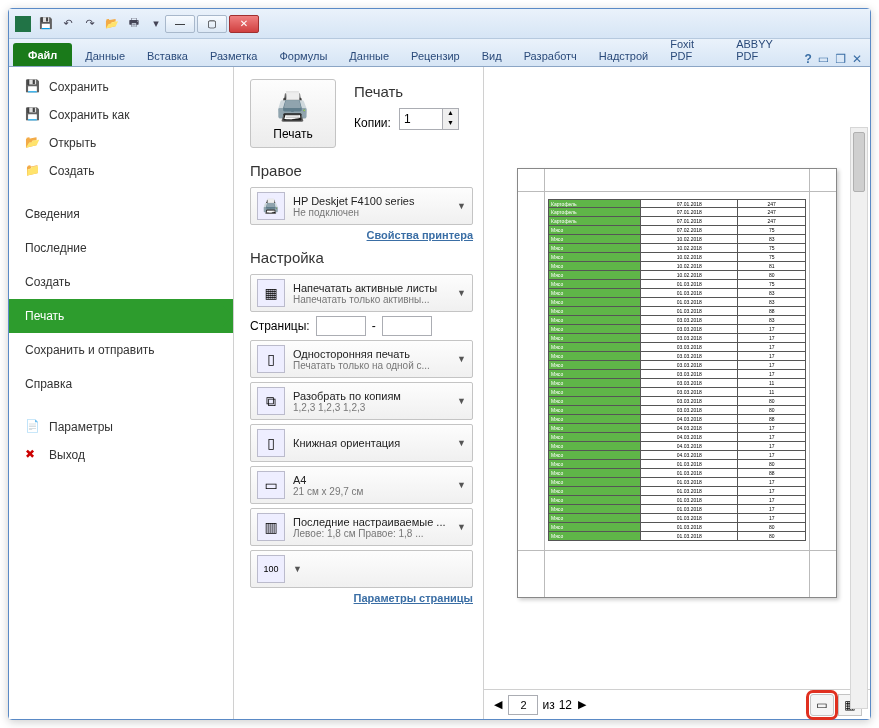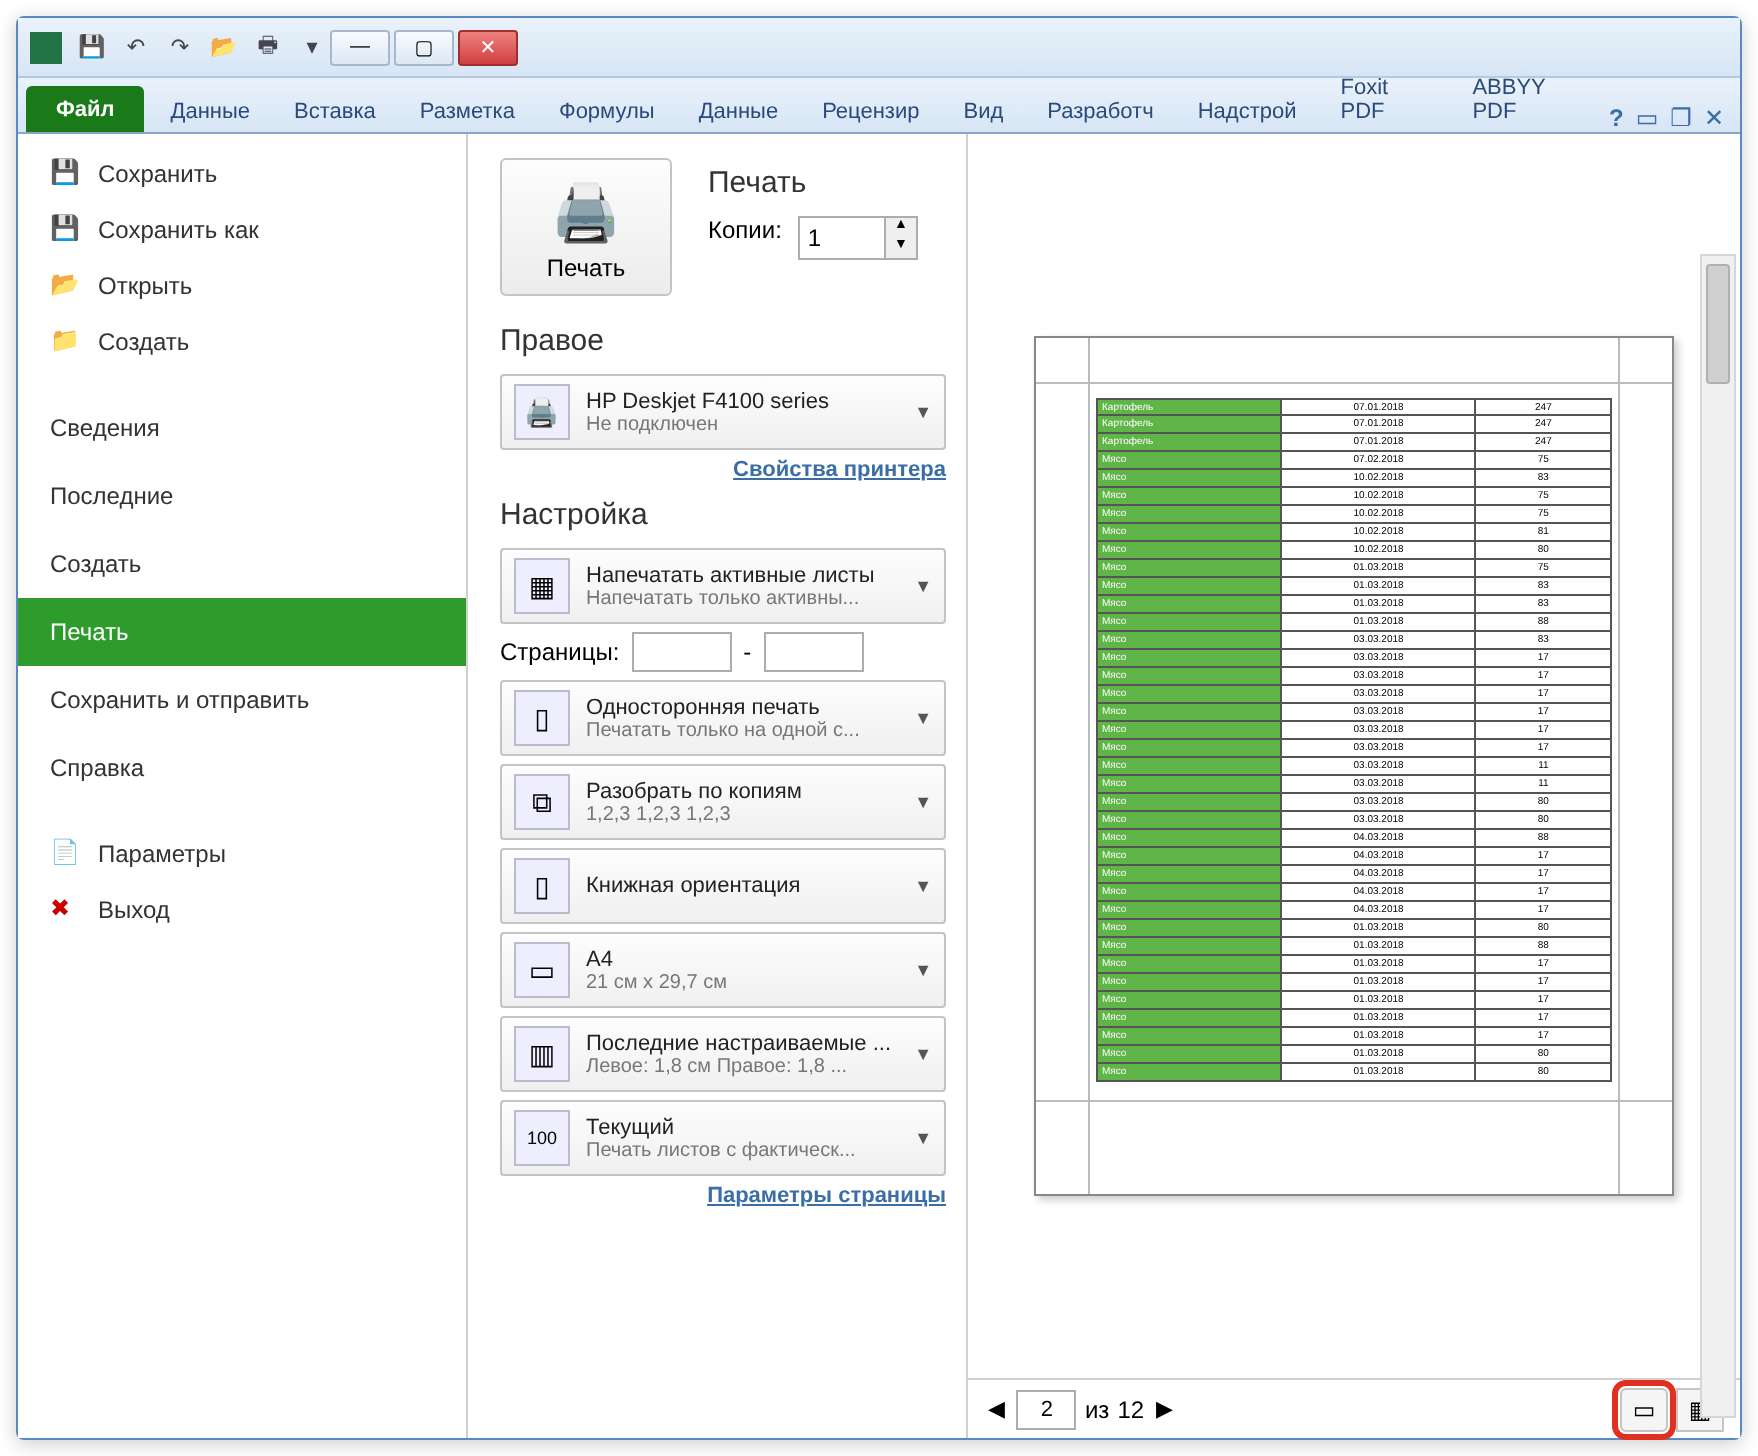--- a/index.html
+++ b/index.html
@@ -30,21 +30,21 @@
 .bs-item.simple { padding: 10px 16px; }
 .bs-item.selected { background: #2d9c2d; color:#fff; position:relative; }
 .bs-item.selected::after { content:""; position:absolute; right:-10px; top:50%; transform:translateY(-50%); border:10px solid transparent; border-left-color:#2d9c2d; }
 .bs-icon { width:16px; height:16px; display:inline-block; }
 .bs-sep { height: 12px; }
 
 
 .bs-mid { width: 250px; padding: 12px 10px 0 16px; border-right: 1px solid #d0d0d0; overflow-y: auto; }
 .section-title { font-size: 15px; color: #333; margin: 4px 0 8px 0; }
 .print-big { display:flex; flex-direction:column; align-items:center; border:1px solid #c4c4c4; border-radius:3px; padding:10px 18px 6px; width:86px; background:linear-gradient(#fdfdfd,#ececec); cursor:pointer; }
-.copies-row { display:flex; align-items:flex-start; gap:8px; margin-top:4px; }
+.copies-row { display:flex; align-items:flex-end; gap:8px; margin-top:4px; }
 .copies-row label { font-size:12px; }
 .spinner { width:60px; height:22px; border:1px solid #abadb3; display:flex; }
 .spinner input { width:42px; border:none; padding:2px 4px; font-size:12px; }
 .spinner .spin-btns { width:18px; display:flex; flex-direction:column; }
 .spinner .spin-btns div { flex:1; font-size:7px; text-align:center; border-left:1px solid #abadb3; background:#efefef; }
 
 .option-btn { display:flex; align-items:center; gap:8px; border:1px solid #c4c4c4; border-radius:2px; padding:4px 6px; margin:4px 0; background:linear-gradient(#fdfdfd,#f0f0f0); cursor:pointer; }
 .option-btn .ob-icon { width:28px; height:28px; background:#eef; border:1px solid #bbc; flex-shrink:0; display:flex; align-items:center; justify-content:center; font-size:14px; }
 .option-btn .ob-text { flex:1; overflow:hidden; }
 .option-btn .ob-title { font-size:11px; color:#222; white-space:nowrap; overflow:hidden; text-overflow:ellipsis; }
@@ -258,24 +258,20 @@
         <div class="ob-icon">▥</div>
         <div class="ob-text">
             <div class="ob-title">Последние настраиваемые ...</div>
             <div class="ob-sub">Левое: 1,8 см   Правое: 1,8 ...</div>
           </div>
         <div class="ob-chev">▼</div>
       </div>
 
       <div class="option-btn">
         <div class="ob-icon" style="font-size:9px;">100</div>
-        <div class="ob-text">
-            <div class="ob-title">Текущий</div>
-            <div class="ob-sub">Печать листов с фактическ...</div>
-          </div>
         <div class="ob-chev">▼</div>
       </div>
 
       <span class="link">Параметры страницы</span>
     </div>
 
     <div class="bs-preview">
       <div class="preview-canvas">
         <div class="page-outer">
           <div class="ruler-v" style="left:26px"></div>

